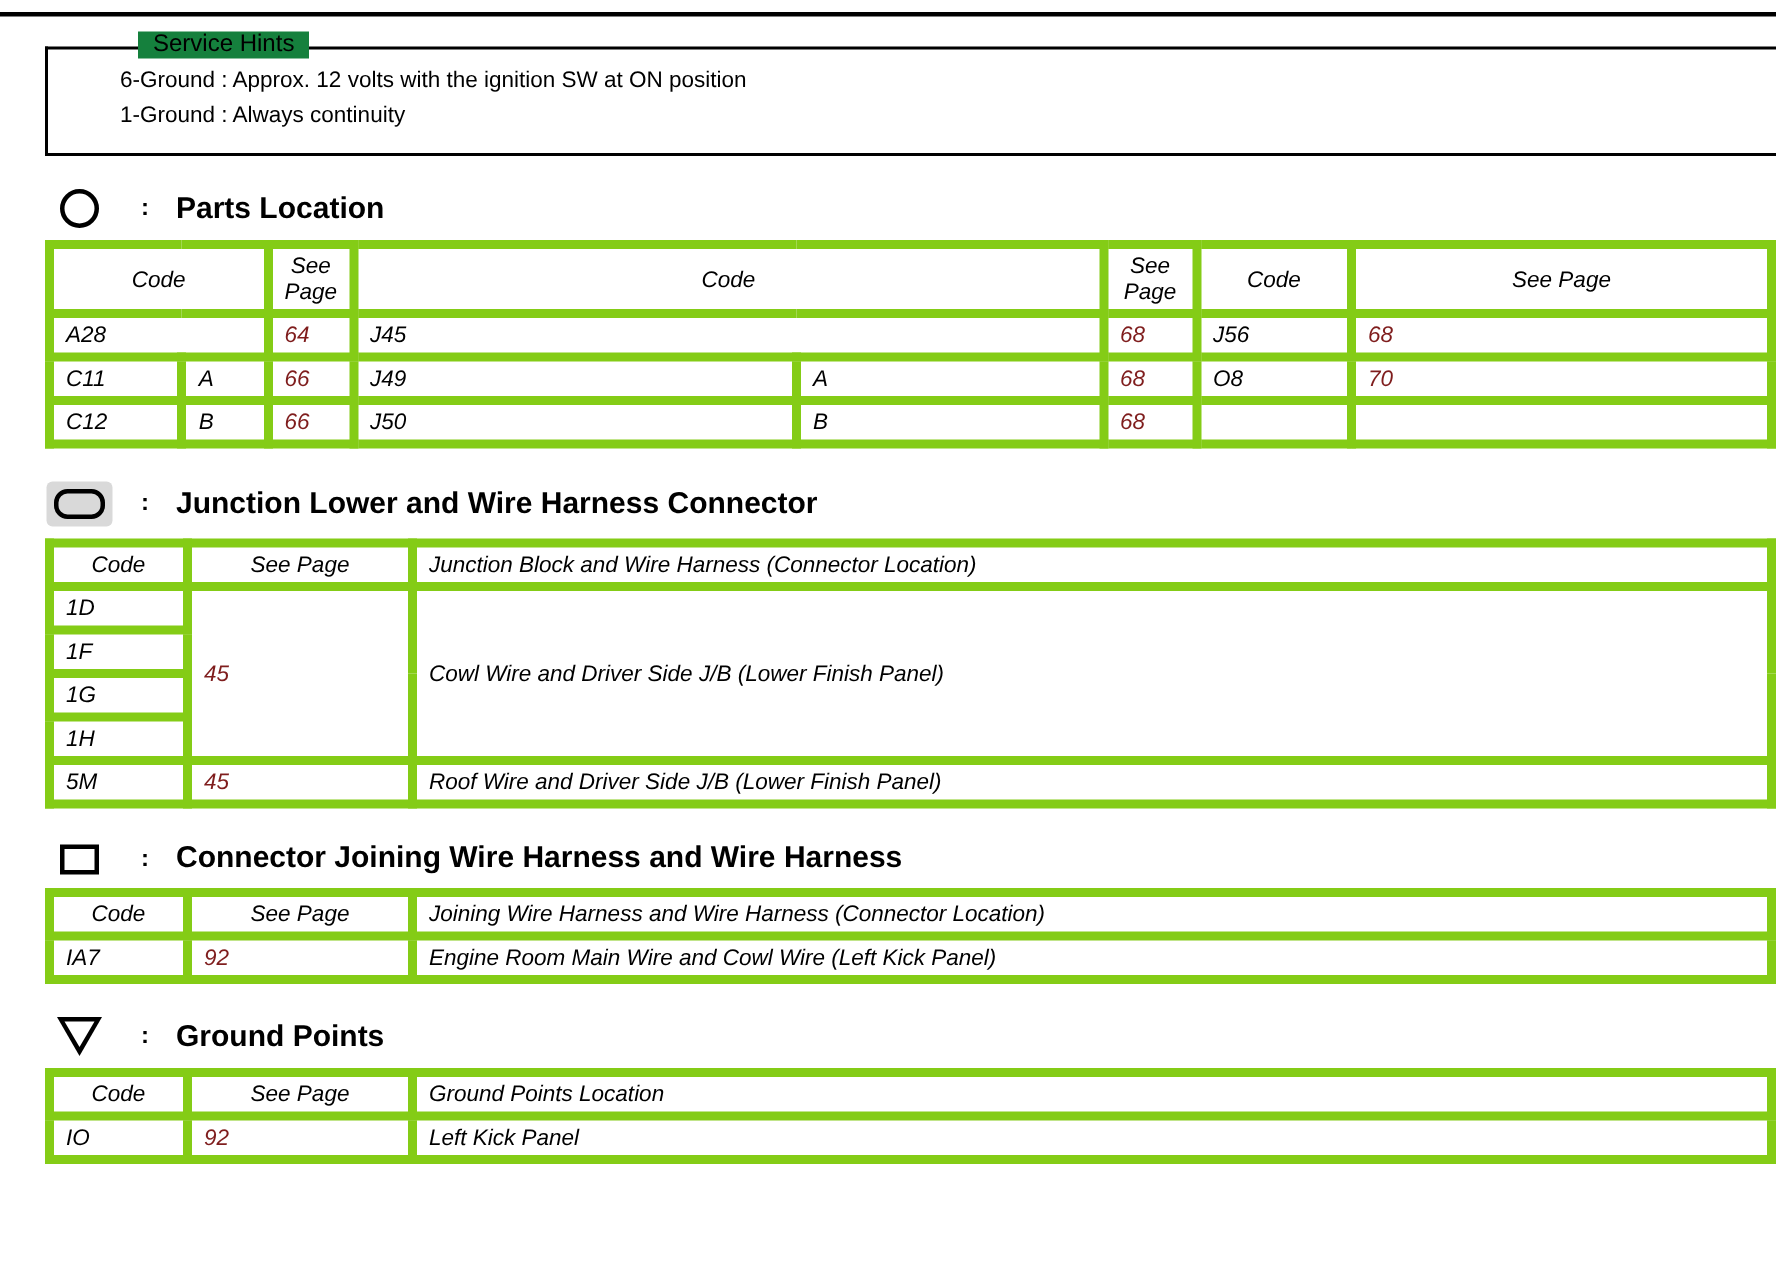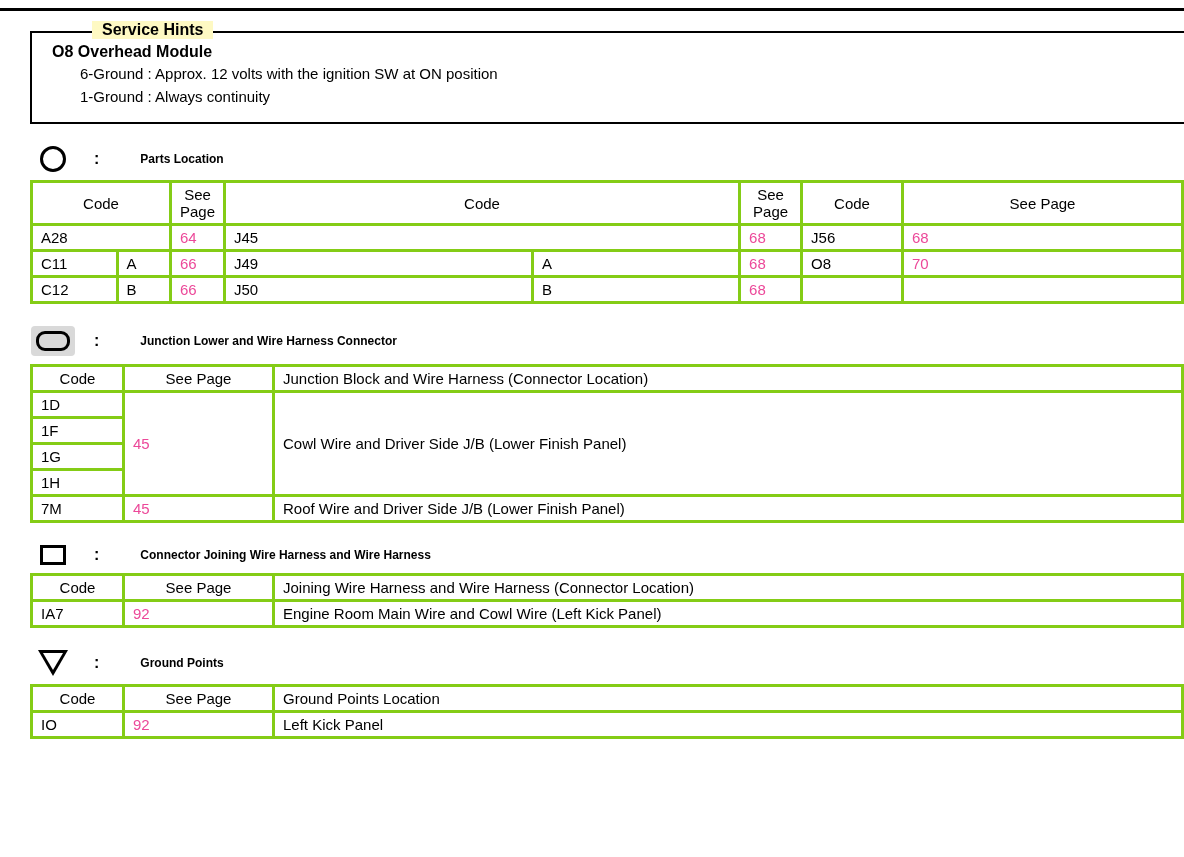--- a/index.html
+++ b/index.html
@@ -19,23 +19,23 @@
     border: 2px solid #000;
     border-right: none;
     margin-left: 30px;
     position: relative;
     padding: 10px 20px 14px 20px;
   }
   .hints-legend {
     position: absolute;
     top: -12px;
     left: 60px;
-    background: #fef9c3;
+    background: #15803d;
     padding: 0 10px;
-    font-weight: bold;
+    font-weight: normal;
     font-size: 16px;
   }
   .hints-title {
     font-weight: bold;
     font-size: 16px;
     margin-bottom: 2px;
   }
   .hints-line {
     margin-left: 28px;
     line-height: 1.5;
@@ -45,22 +45,21 @@
     margin-left: 30px;
   }
   .section-head {
     display: flex;
     align-items: center;
     gap: 18px;
     margin-bottom: 8px;
   }
   .section-title {
     font-weight: bold;
-    font-size: 12px;
-    margin-left: 23px;
+    font-size: 20px;
   }
   .colon { font-weight: bold; font-size: 16px; }
   .icon-wrap {
     width: 46px;
     display: inline-flex;
     justify-content: center;
     align-items: center;
   }
   .icon-circle {
     width: 26px; height: 26px;
@@ -96,51 +95,51 @@
     width: 0; height: 0;
     border-left: 10px solid transparent;
     border-right: 10px solid transparent;
     border-top: 17px solid #fff;
   }
   table.data {
     border-collapse: collapse;
     width: 1154px;
   }
   table.data th, table.data td {
-    border: 3px solid #84cc16;
+    border: 6px solid #84cc16;
     padding: 3px 8px;
     font-size: 15px;
     vertical-align: middle;
     text-align: left;
+    font-style: italic;
   }
   table.data th {
     font-weight: normal;
     text-align: center;
   }
   .center { text-align: left; }
-  .link { color: #ec4899; }
+  .link { color: #7f1d1d; }
   
   .parts th:nth-child(1),.parts th:nth-child(4),.parts th:nth-child(7){width:62px;}
   .parts th:nth-child(2),.parts th:nth-child(5),.parts th:nth-child(8){width:40px;}
   .parts th:nth-child(3),.parts th:nth-child(6),.parts th:nth-child(9){width:280px;}
   .jb td:first-child, .jb th:first-child,
   .cj td:first-child, .cj th:first-child,
   .gp td:first-child, .gp th:first-child { width:92px; }
   .jb td:nth-child(2), .jb th:nth-child(2),
   .cj td:nth-child(2), .cj th:nth-child(2),
   .gp td:nth-child(2), .gp th:nth-child(2){ width:150px; }
 </style>
 </head>
 <body>
 
 <div class="top-rule"></div>
 
 <div class="hints-box">
   <div class="hints-legend">Service Hints</div>
-  <div class="hints-title">O8  Overhead Module</div>
   <div class="hints-line">6-Ground  :  Approx. 12 volts with the ignition SW at ON position</div>
   <div class="hints-line">1-Ground  :  Always continuity</div>
 </div>
 
 <div class="section">
   <div class="section-head">
     <span class="icon-wrap">
         <span class="icon-circle"></span>
       </span>
     <span class="colon">:</span>
@@ -213,21 +212,21 @@
     <tr>
           <td class="center">1F</td>
         </tr>
     <tr>
           <td class="center">1G</td>
         </tr>
     <tr>
           <td class="center">1H</td>
         </tr>
     <tr>
-      <td class="center">7M</td>
+      <td class="center">5M</td>
       <td class="link">45</td>
       <td>Roof Wire and Driver Side J/B (Lower Finish Panel)</td>
     </tr>
   </tbody>
     </table>
 </div>
 
 <div class="section">
   <div class="section-head">
     <span class="icon-wrap">

